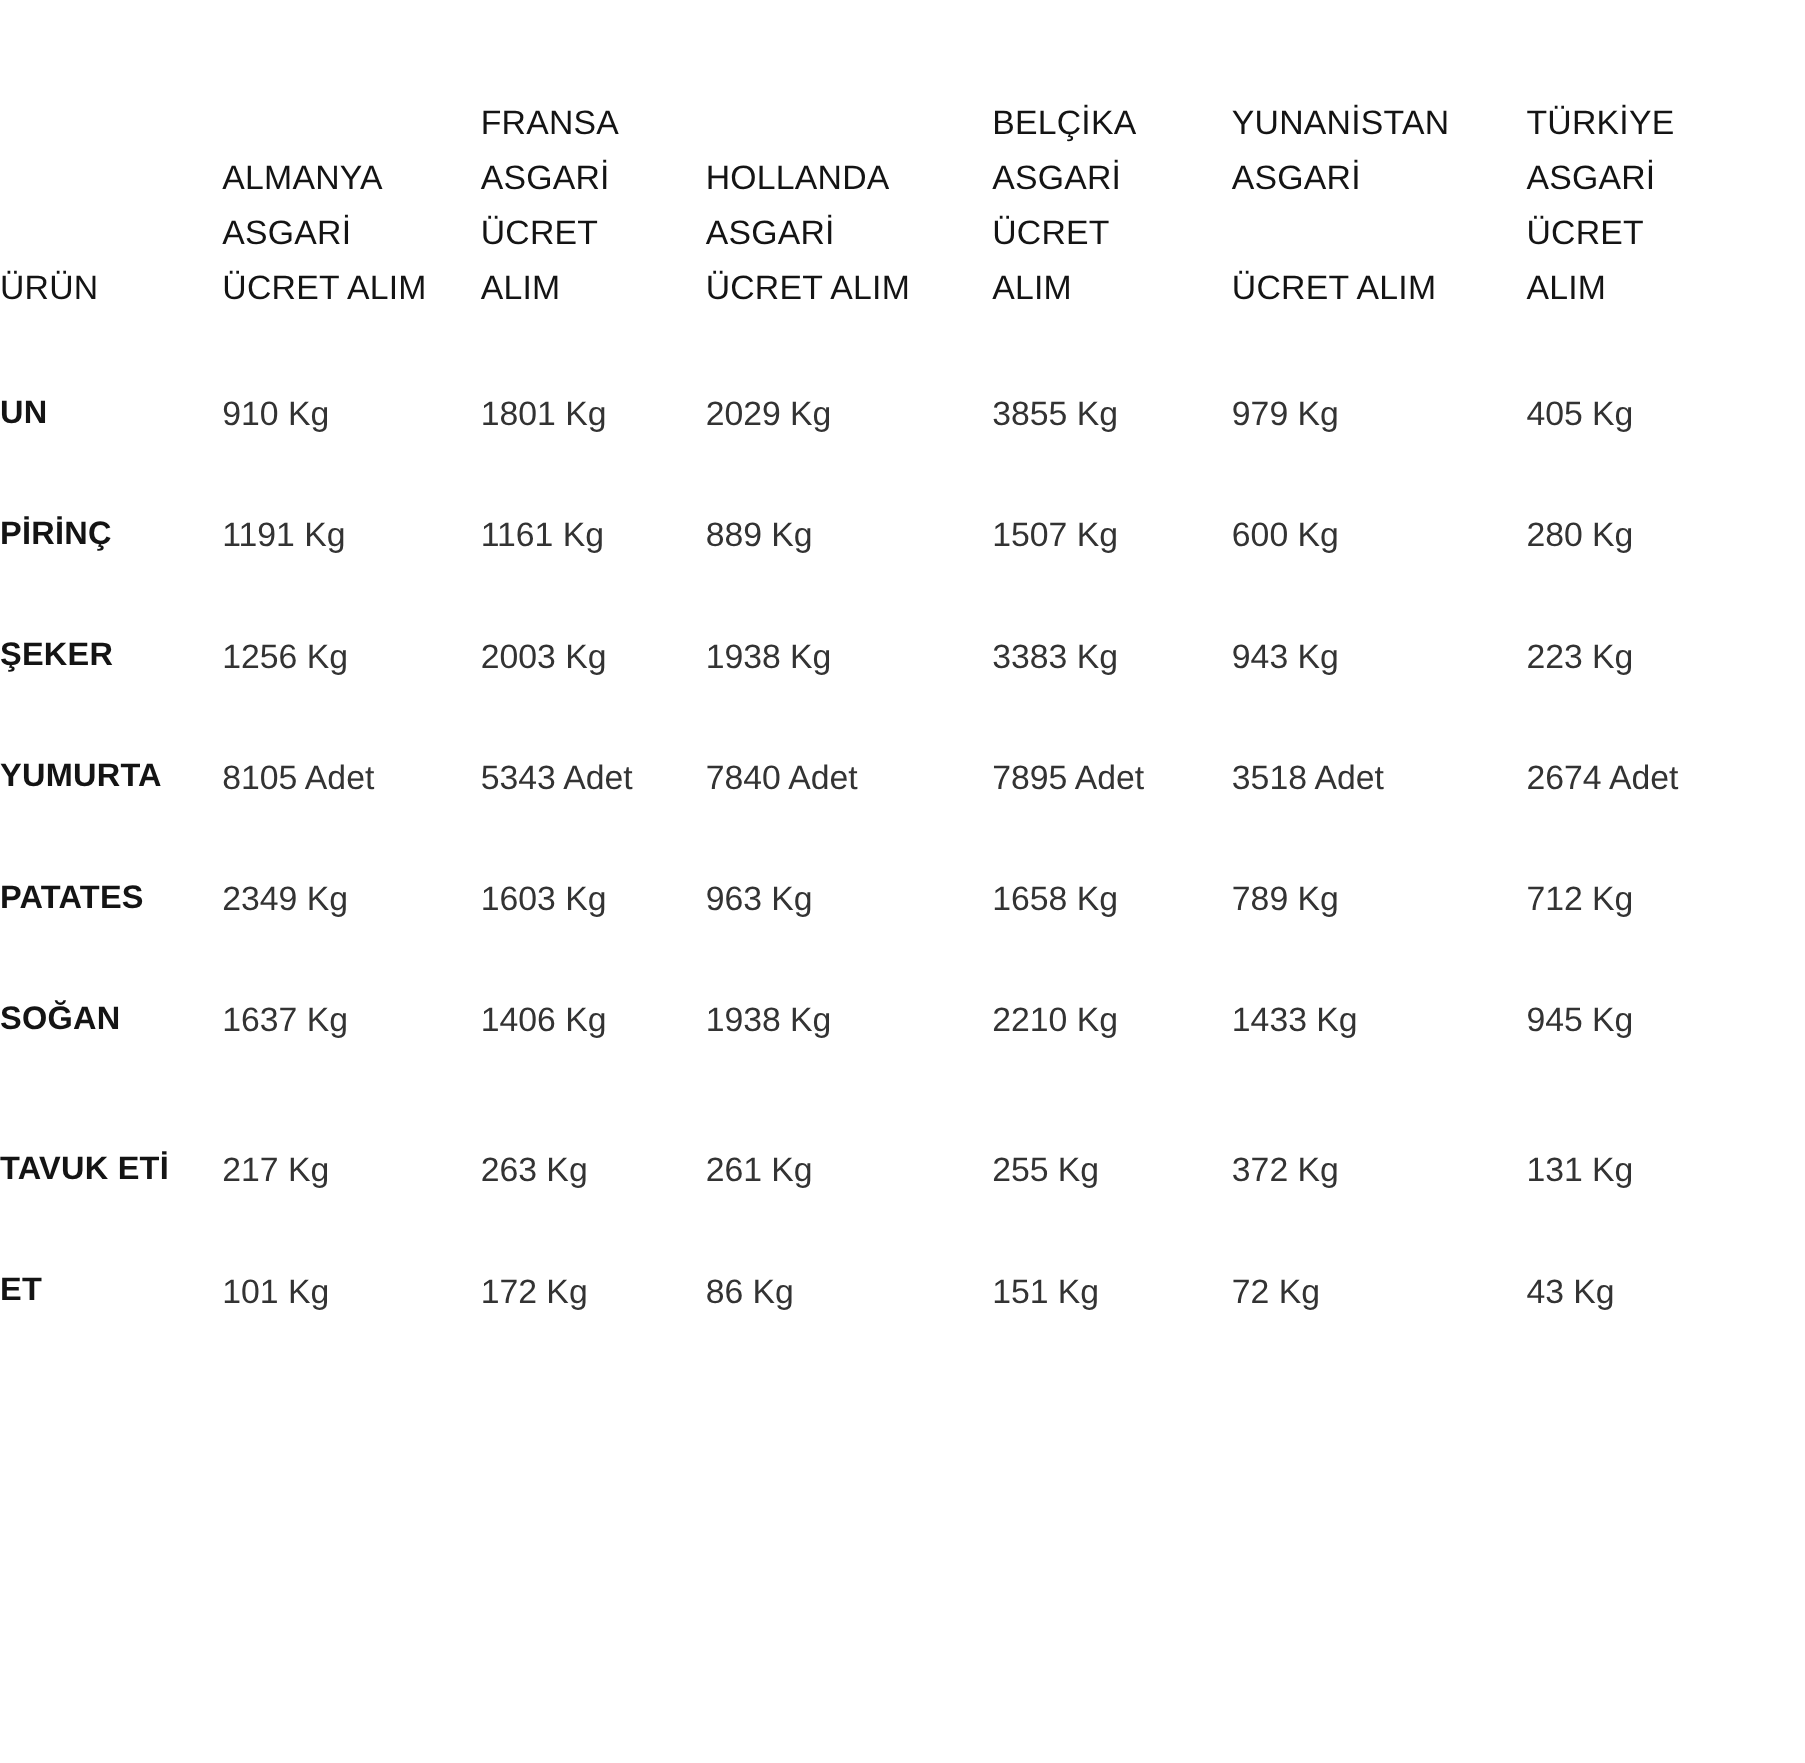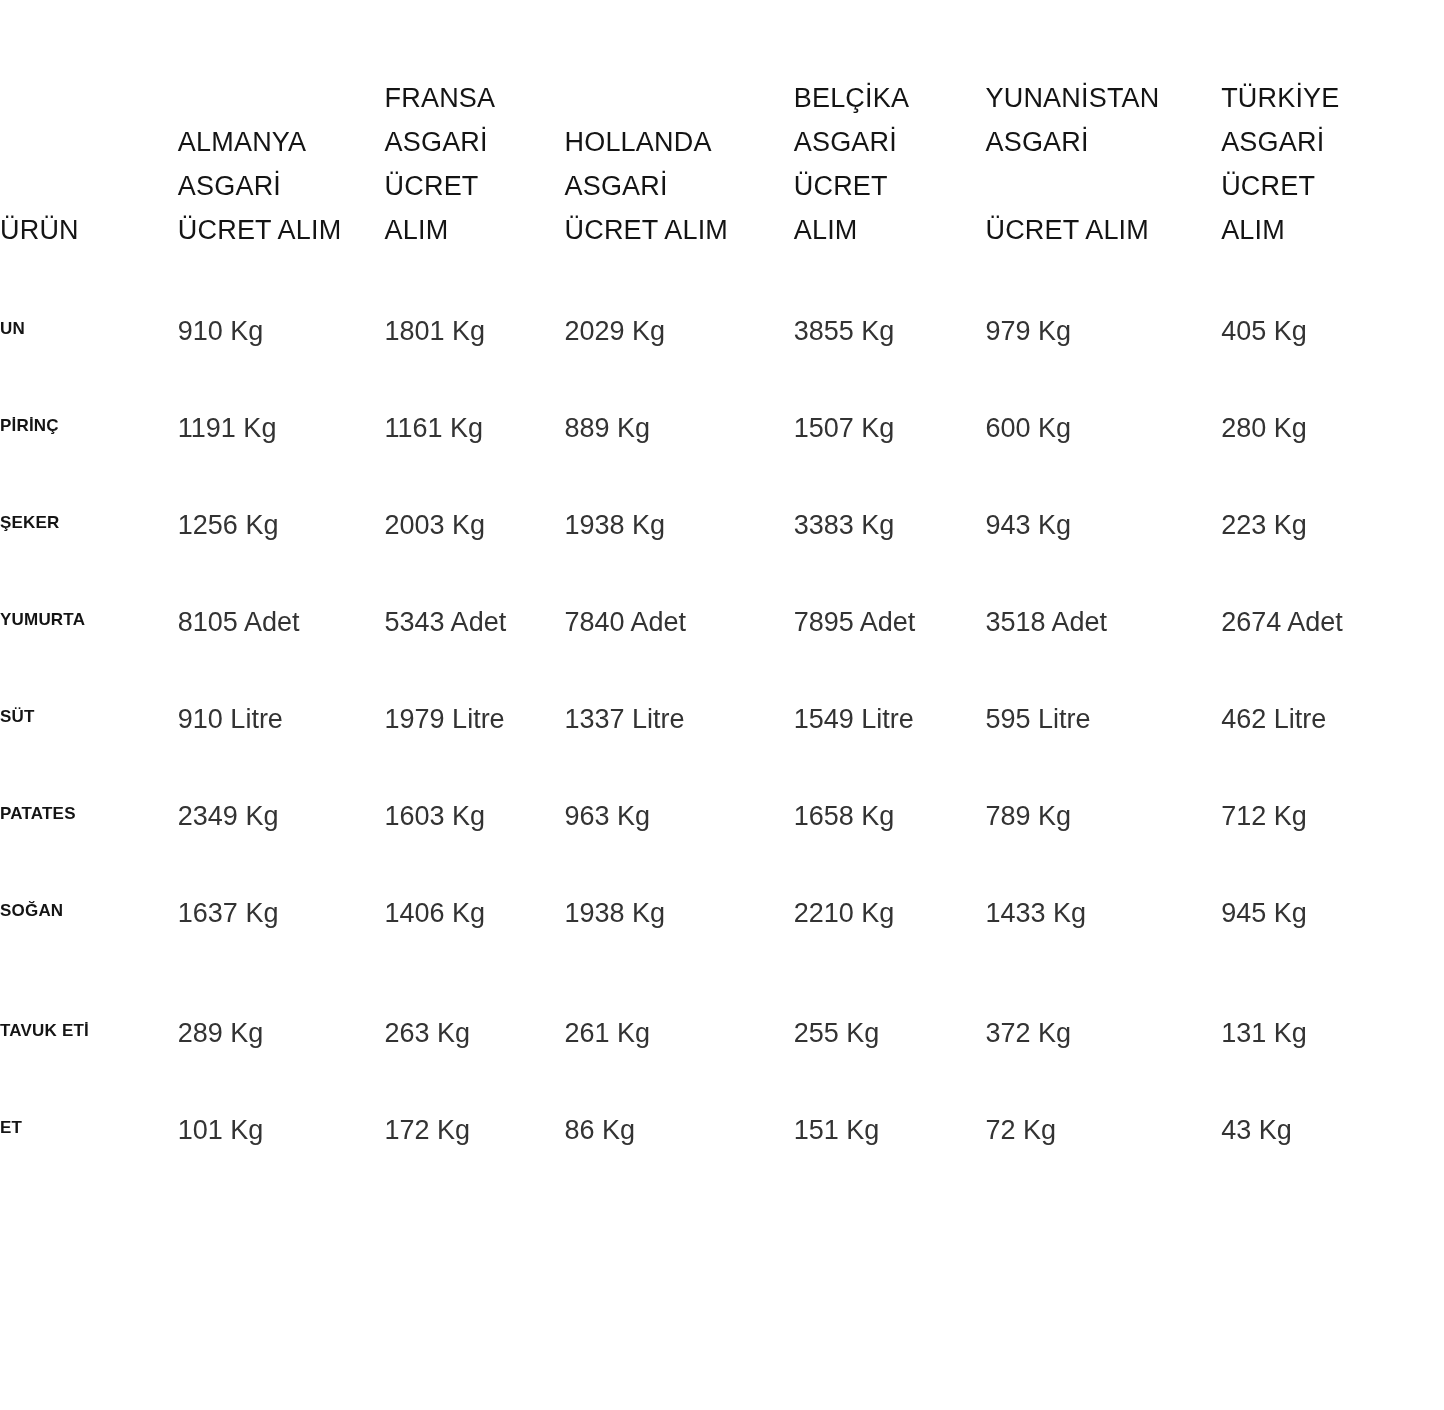--- a/index.html
+++ b/index.html
@@ -73,21 +73,21 @@
   tr.data-row.tall { height: 120px; }
 
   td.rowlabel {
     padding-left: 96px;
     padding-right: 10px;
     vertical-align: middle;
   }
 
   .rowlabel-text {
     font-weight: 700;
-    font-size: 17px;
+    font-size: 26px;
     line-height: 40px;
     letter-spacing: 0.2px;
     color: #141414;
     display: block;
     max-width: 160px;
   }
 
   td.valcell {
     vertical-align: middle;
     padding-right: 8px;
@@ -203,31 +203,20 @@
           <span class="rowlabel-text">YUMURTA</span>
         </td>
         <td class="valcell"><span class="val-text">8105 Adet</span></td>
         <td class="valcell"><span class="val-text">5343 Adet</span></td>
         <td class="valcell"><span class="val-text">7840 Adet</span></td>
         <td class="valcell"><span class="val-text">7895 Adet</span></td>
         <td class="valcell"><span class="val-text">3518 Adet</span></td>
         <td class="valcell"><span class="val-text">2674 Adet</span></td>
       </tr>
 
-      <tr class="data-row">
-        <td class="rowlabel">
-          <span class="rowlabel-text">SÜT</span>
-        </td>
-        <td class="valcell"><span class="val-text">910 Litre</span></td>
-        <td class="valcell"><span class="val-text">1979 Litre</span></td>
-        <td class="valcell"><span class="val-text">1337 Litre</span></td>
-        <td class="valcell"><span class="val-text">1549 Litre</span></td>
-        <td class="valcell"><span class="val-text">595 Litre</span></td>
-        <td class="valcell"><span class="val-text">462 Litre</span></td>
-      </tr>
 
       <tr class="data-row">
         <td class="rowlabel">
           <span class="rowlabel-text">PATATES</span>
         </td>
         <td class="valcell"><span class="val-text">2349 Kg</span></td>
         <td class="valcell"><span class="val-text">1603 Kg</span></td>
         <td class="valcell"><span class="val-text">963 Kg</span></td>
         <td class="valcell"><span class="val-text">1658 Kg</span></td>
         <td class="valcell"><span class="val-text">789 Kg</span></td>
@@ -243,21 +232,21 @@
         <td class="valcell"><span class="val-text">1938 Kg</span></td>
         <td class="valcell"><span class="val-text">2210 Kg</span></td>
         <td class="valcell"><span class="val-text">1433 Kg</span></td>
         <td class="valcell"><span class="val-text">945 Kg</span></td>
       </tr>
 
       <tr class="data-row tall">
         <td class="rowlabel">
           <span class="rowlabel-text">TAVUK ETİ</span>
         </td>
-        <td class="valcell"><span class="val-text">289 Kg</span></td>
+        <td class="valcell"><span class="val-text">217 Kg</span></td>
         <td class="valcell"><span class="val-text">263 Kg</span></td>
         <td class="valcell"><span class="val-text">261 Kg</span></td>
         <td class="valcell"><span class="val-text">255 Kg</span></td>
         <td class="valcell"><span class="val-text">372 Kg</span></td>
         <td class="valcell"><span class="val-text">131 Kg</span></td>
       </tr>
 
       <tr class="data-row">
         <td class="rowlabel">
           <span class="rowlabel-text">ET</span>

